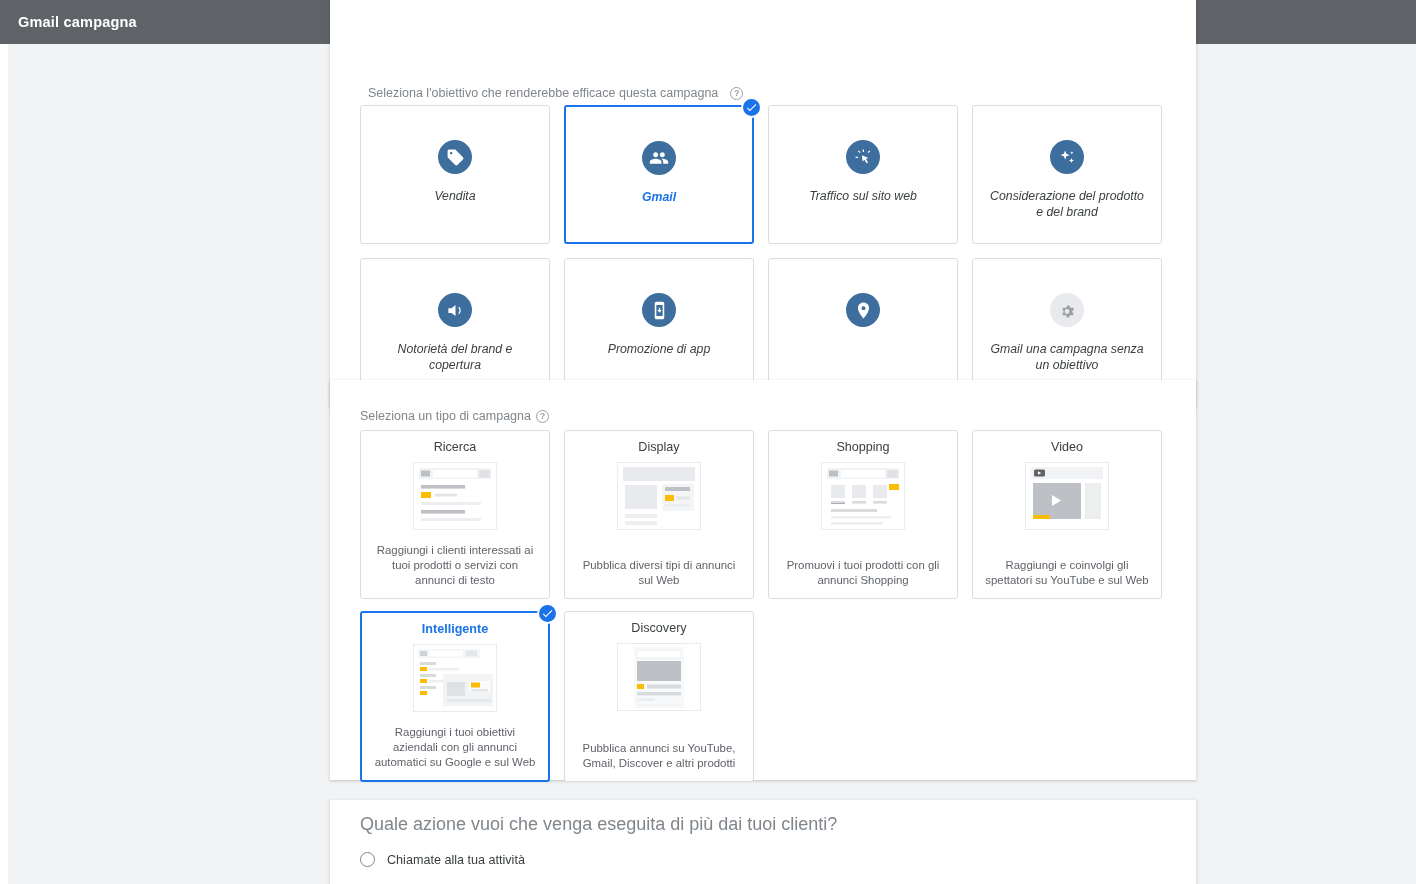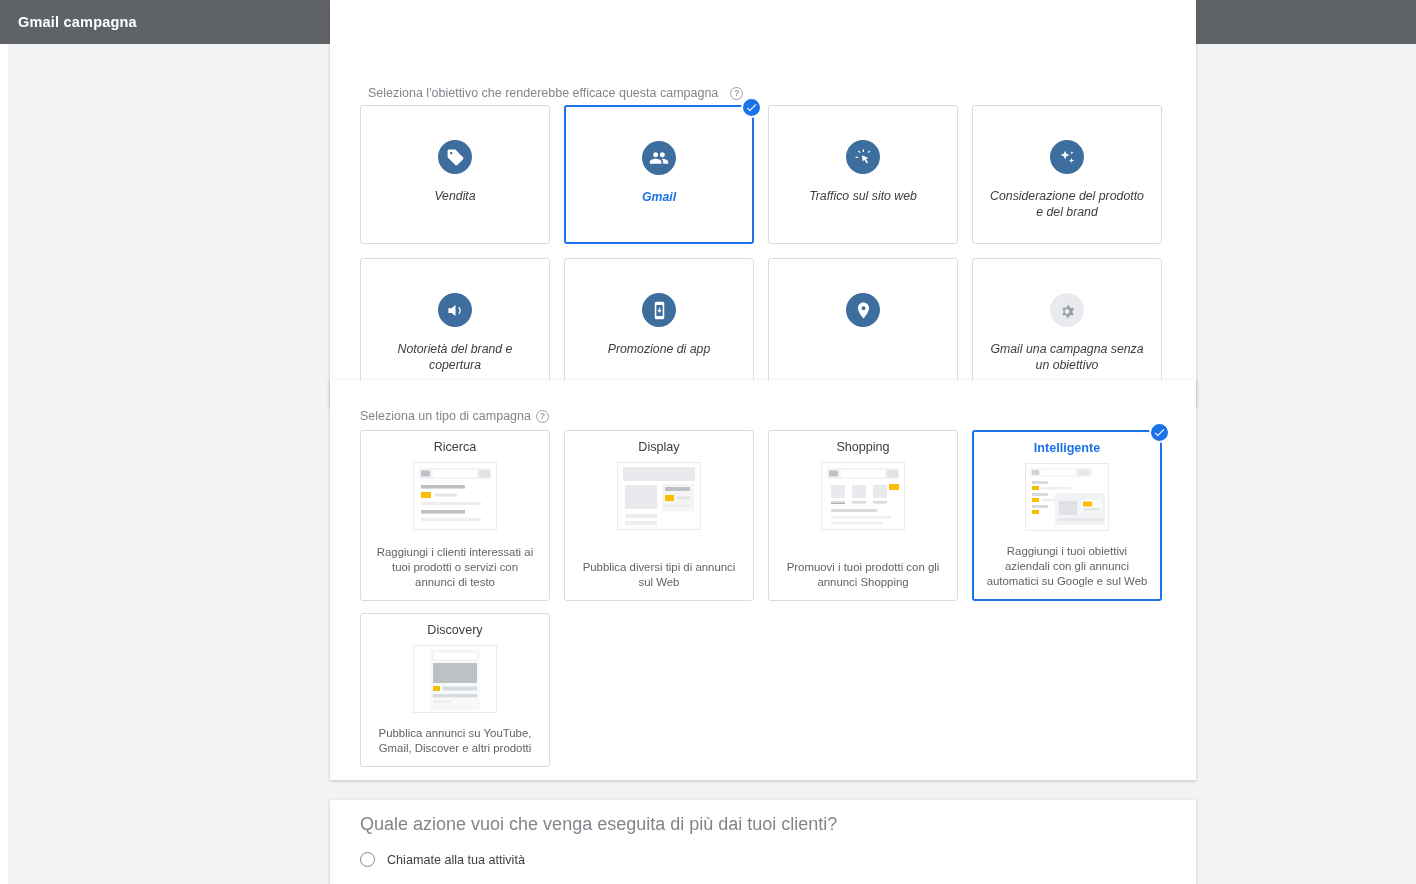--- a/index.html
+++ b/index.html
@@ -283,20 +283,36 @@
             <rect x="31" y="39" width="14" height="2.6" fill="#d8dbde"></rect>
             <rect x="52" y="39" width="14" height="2.6" fill="#d8dbde"></rect>
             <rect x="10" y="47" width="46" height="3" fill="#d8dbde"></rect>
             <rect x="10" y="54" width="60" height="2.6" fill="#eceef0"></rect>
             <rect x="10" y="60" width="52" height="2.6" fill="#eceef0"></rect>
           </svg>
         </div>
         <div class="type-desc">Promuovi i tuoi prodotti con gli annunci Shopping</div>
       </div>
 
+      <div class="type-card">
+        <div class="type-title">Video</div>
+        <div class="thumb">
+          <svg width="84" height="68" viewBox="0 0 84 68">
+            <rect x="0.5" y="0.5" width="83" height="67" fill="#fff" stroke="#e8eaed"></rect>
+            <rect x="6" y="5" width="72" height="12" fill="#f1f3f4"></rect>
+            <rect x="9" y="7.5" width="11" height="7" rx="1.5" fill="#5f6368"></rect>
+            <path d="M13 9.3l3.2 1.7L13 12.7z" fill="#fff"></path>
+            <rect x="8" y="21" width="48" height="36" fill="#bdc1c6"></rect>
+            <path d="M27 33l9 5.5-9 5.5z" fill="#fff"></path>
+            <rect x="8" y="53" width="17" height="4" fill="#fbbc04"></rect>
+            <rect x="60" y="21" width="16" height="36" fill="#eceef0"></rect>
+          </svg>
+        </div>
+        <div class="type-desc">Raggiungi e coinvolgi gli spettatori su YouTube e sul Web</div>
+      </div>
 
       <div class="type-card selected">
         <div class="check-badge">
           <svg width="13" height="13" viewBox="0 0 24 24" fill="#fff">
             <path d="M9 16.2L4.8 12l-1.4 1.4L9 19 21 7l-1.4-1.4z"></path>
           </svg>
         </div>
         <div class="type-title">Intelligente</div>
         <div class="thumb">
           <svg width="84" height="68" viewBox="0 0 84 68">

